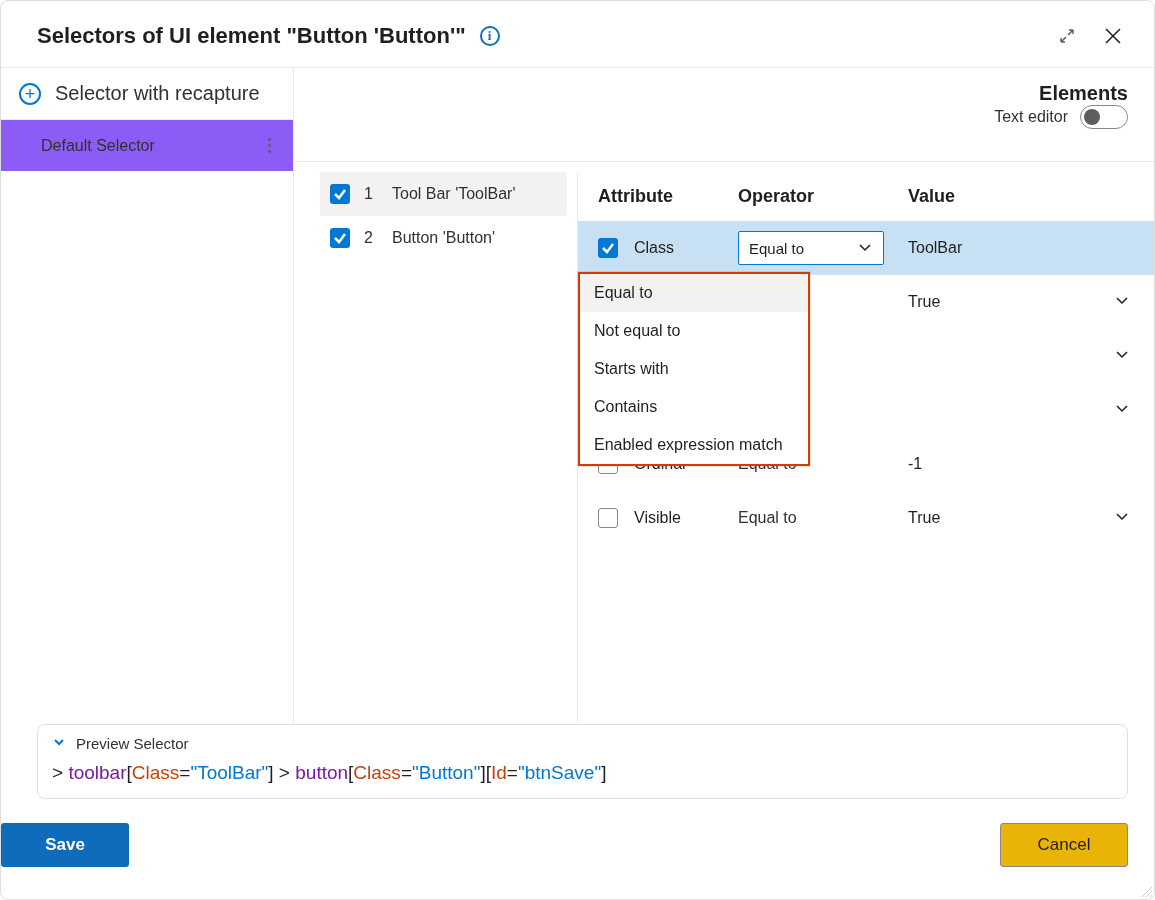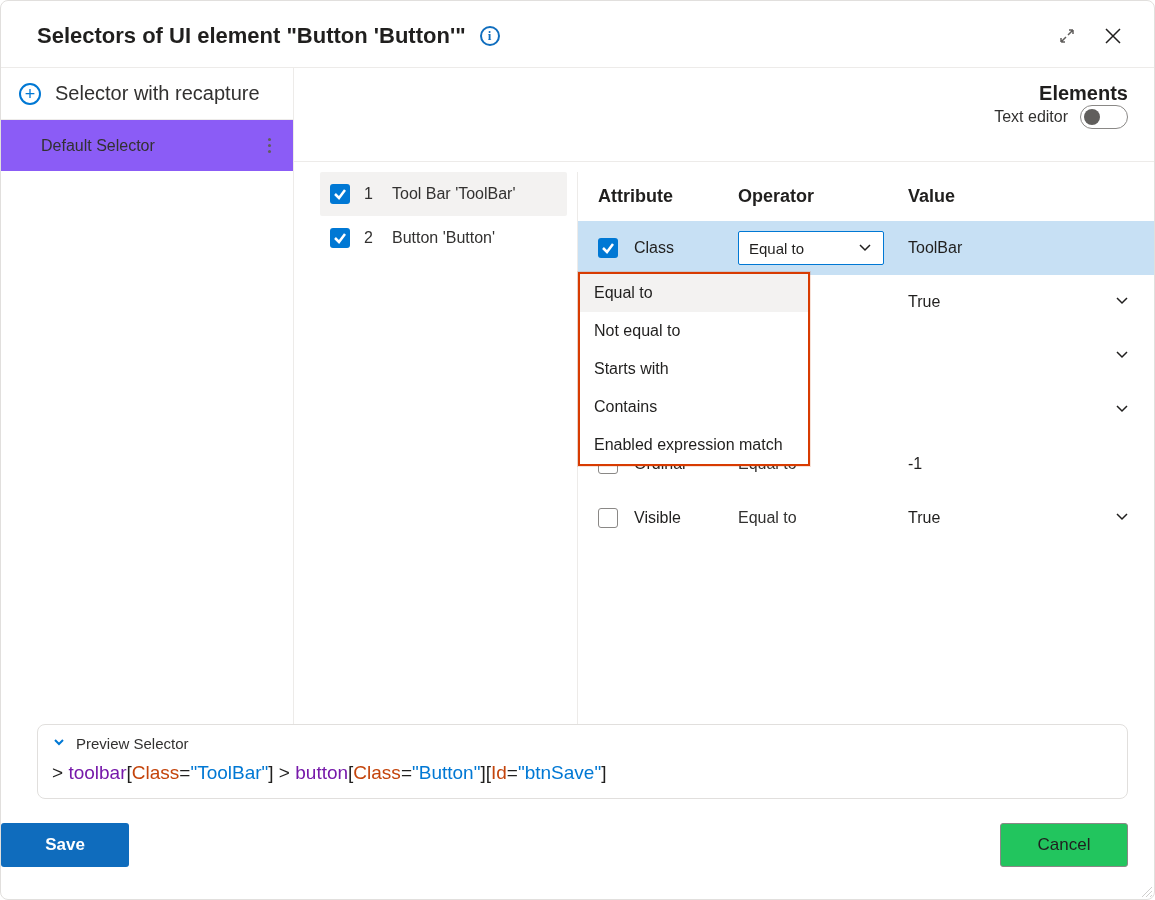--- a/index.html
+++ b/index.html
@@ -216,21 +216,21 @@
   display:flex; justify-content:space-between; gap:14px;
   padding:24px 26px 32px 0;
 }
 .btn {
   min-width:128px; height:44px;
   display:flex; align-items:center; justify-content:center;
   font-size:17px; font-weight:600;
   border-radius:3px; cursor:pointer;
 }
 .btn-primary { background:#0f6cbd; color:#fff; }
-.btn-secondary { background:#22c55e; color:#201f1e; border:1px solid #8a8886; font-weight:400;}
+.btn-secondary { background:#eab308; color:#201f1e; border:1px solid #8a8886; font-weight:400;}
 .chev svg { stroke:#201f1e; stroke-width:1.5; fill:none; }
 .resize-grip {
   position:absolute; right:2px; bottom:2px;
   width:14px; height:14px;
   opacity:.4;
 }
 .resize-grip svg { stroke:#8a8886; }
 </style>
 </head>
 <body>

